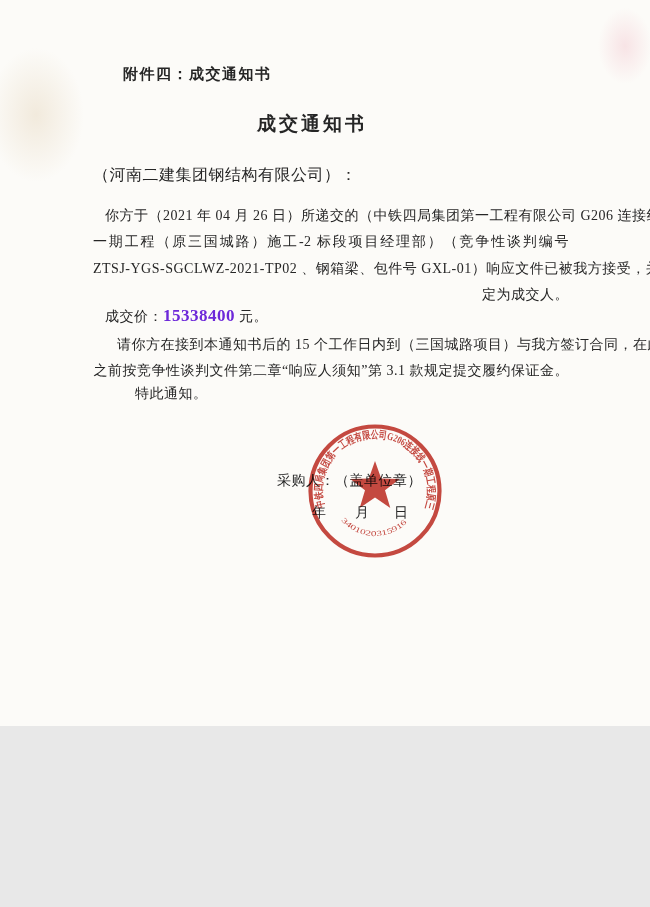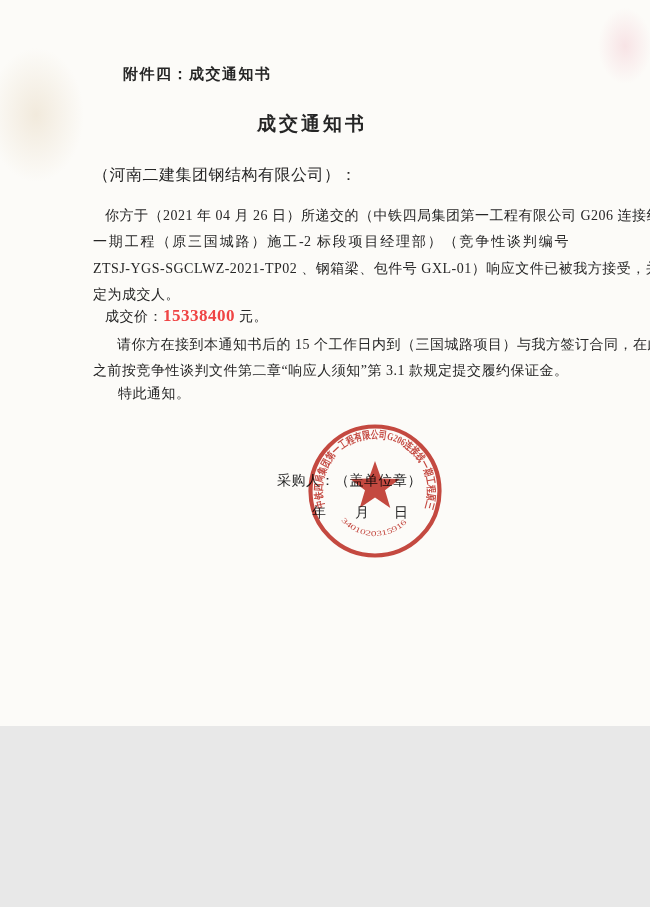--- a/index.html
+++ b/index.html
@@ -24,36 +24,36 @@
     font-size:19px;font-weight:700;letter-spacing:3px;
   }
   .addressee{
     left:93px;top:165px;
     font-size:16px;letter-spacing:0.5px;
   }
   .para{
     left:93px;width:476px;
     font-size:14px;line-height:26.3px;letter-spacing:0.5px;
   }
-  .para .line{height:26.3px;white-space:nowrap;}
+  .para .line{height:26.3px;white-space:nowrap;text-align:right;}
   .justify-last{text-align:justify;text-align-last:justify;}
   .indent-sm{padding-left:12px;box-sizing:border-box;}
   .indent{padding-left:24px;box-sizing:border-box;}
   .para1{top:203px;}
   .para2{top:332px;}
   .price-line{
     left:93px;top:306px;width:476px;
     font-size:14px;letter-spacing:0.5px;
     padding-left:12px;box-sizing:border-box;
   }
   .price-value{
-    font-size:17px;font-weight:600;color:#ef4444;letter-spacing:0.5px;
+    font-size:17px;font-weight:600;color:#6d28d9;letter-spacing:0.5px;
     font-family:"Liberation Serif","DejaVu Serif",serif;
   }
-  .closing{left:118px;top:385px;font-size:14px;letter-spacing:0.5px;text-align:center;}
+  .closing{left:135px;top:385px;font-size:14px;letter-spacing:0.5px;text-align:center;}
   .purchaser-line{left:277px;top:472px;font-size:14px;letter-spacing:0.5px;}
   .date-label{top:504px;font-size:14px;}
   .date-year{left:312px;}
   .date-month{left:355px;}
   .date-day{left:394px;}
   .stamp{
     left:295px;top:411px;width:160px;height:160px;
     mix-blend-mode:multiply;opacity:0.92;
     filter:blur(0.3px);
   }

